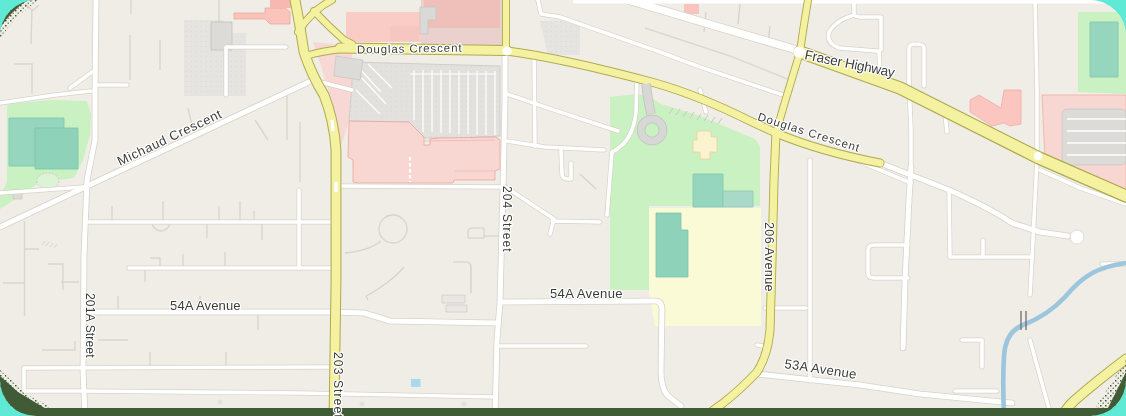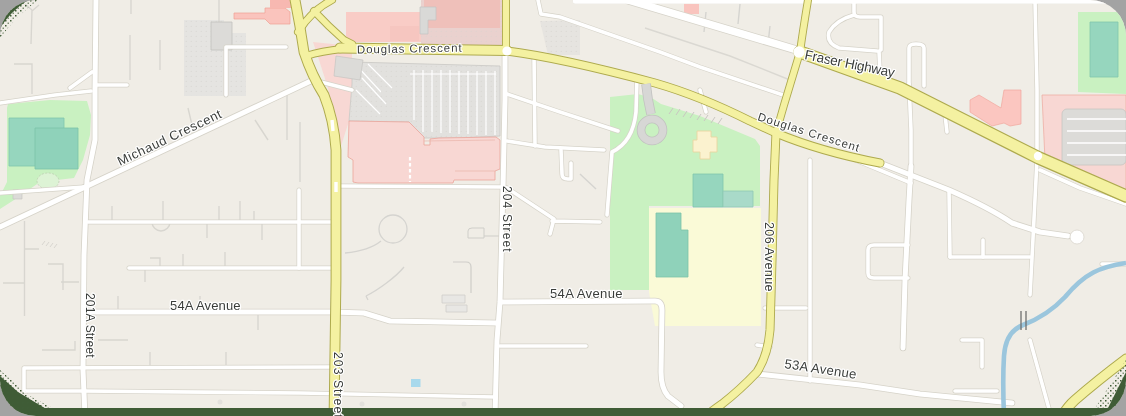--- a/index.html
+++ b/index.html
@@ -1,16 +1,16 @@
 <!DOCTYPE html>
 <html><head>
 <meta charset="utf-8">
 <style>
   html,body{margin:0;padding:0;background:#ffffff;}
-  .wrap{width:1126px;height:416px;position:relative;background:#a3a3a3;}
+  .wrap{width:1126px;height:416px;position:relative;background:#5eead4;}
   svg{display:block;}
   text{font-family:"Liberation Sans",sans-serif;fill:#3a3d3a;paint-order:stroke;stroke:#ffffff;stroke-width:2.4px;stroke-linejoin:round;letter-spacing:0.4px;}
 </style>
 </head>
 <body>
 <div class="wrap">
 <svg width="1126" height="416" viewBox="0 0 1126 416">
 <defs>
   <clipPath id="rc">
           <rect x="0" y="0" width="1126" height="416" rx="36" ry="36"></rect>

